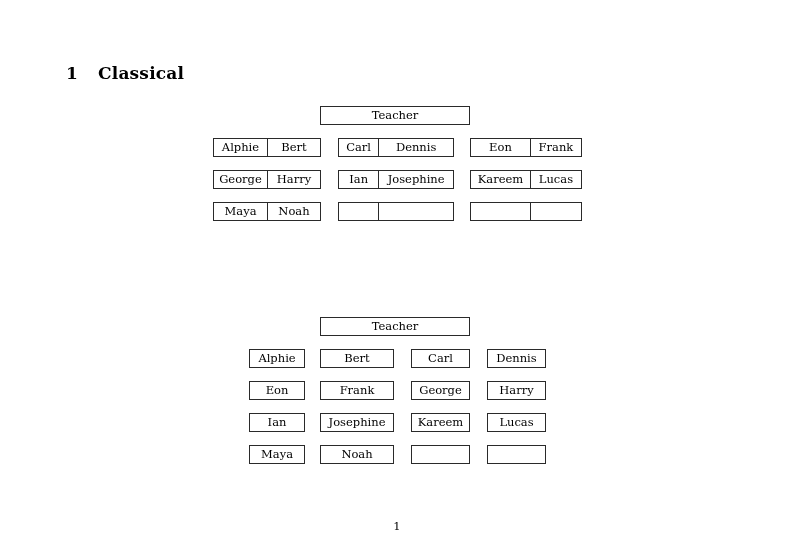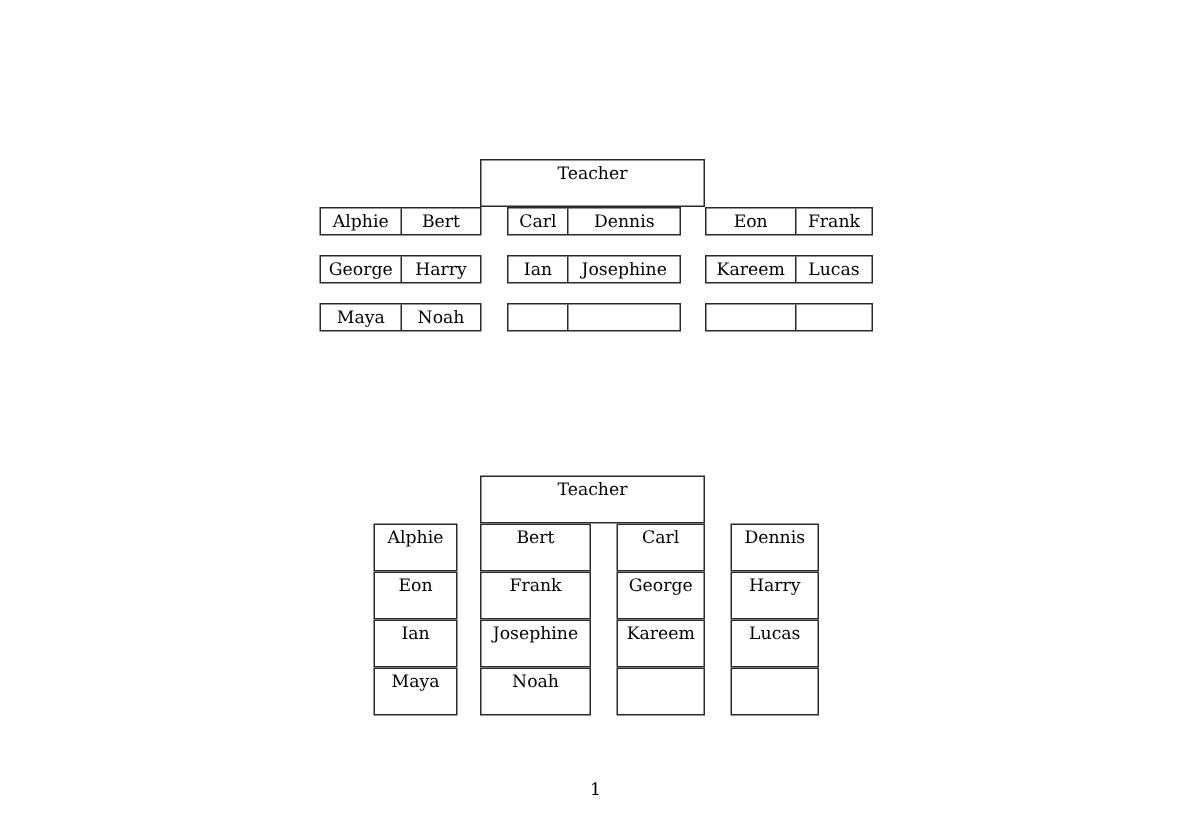--- a/index.html
+++ b/index.html
@@ -35,21 +35,21 @@
   }
   #heading-classical   { left: 66px; top: 63px; }
   #heading-distributed { left: 66px; top: 274px; }
 
   
   .box {
     position: absolute;
     box-sizing: border-box;
     border: 1px solid #2a2a2a;
     background: #ffffff;
-    height: 32px;
+    height: 19px;
     line-height: 17px;
     font-size: 11.5px;
     text-align: center;
     white-space: nowrap;
     overflow: hidden;
   }
 
   
   .group {
     position: absolute;
@@ -122,20 +122,23 @@
     top: 519px;
     text-align: center;
     font-size: 11.5px;
   }
 </style>
 </head>
 <body>
 
 <div class="page">
 
+  <div class="section-heading" id="heading-classical">
+    <span class="sec-num">1</span><span>Classical</span>
+  </div>
 
   <div class="box" id="classical-teacher">Teacher</div>
 
   <div class="group cg1 cr1">
     <span class="cell">Alphie</span>
     <span class="cell">Bert</span>
   </div>
   <div class="group cg1 cr2">
     <span class="cell">George</span>
     <span class="cell">Harry</span>

